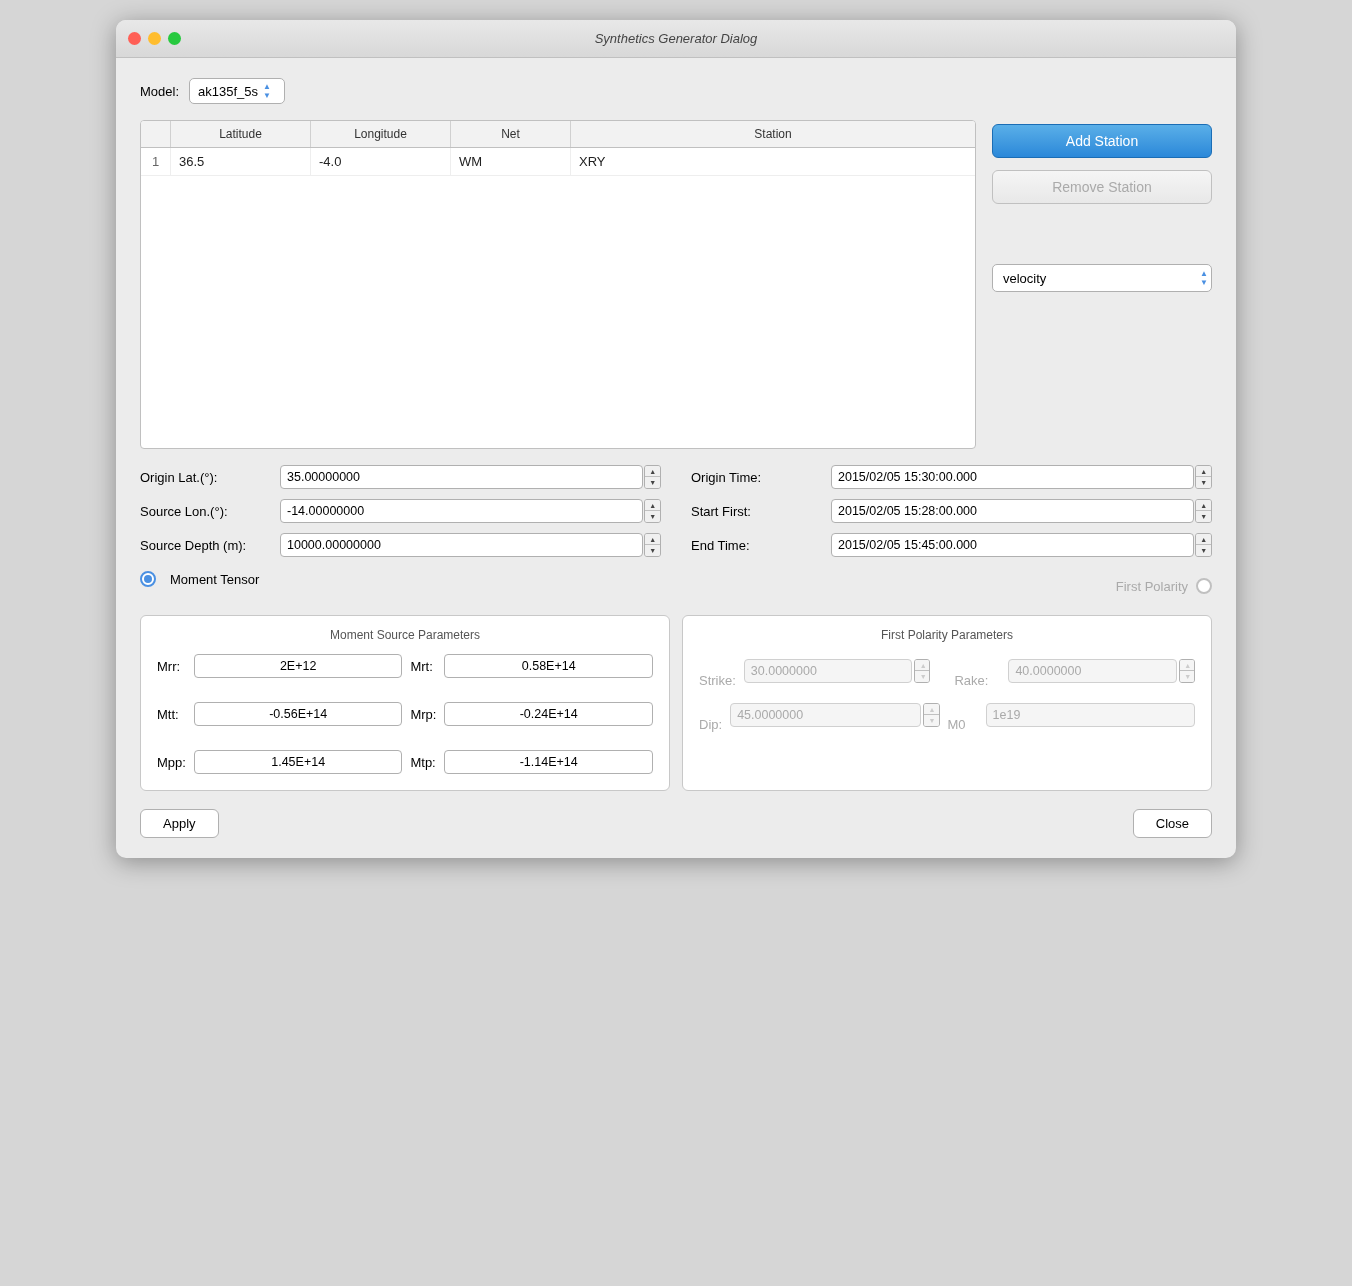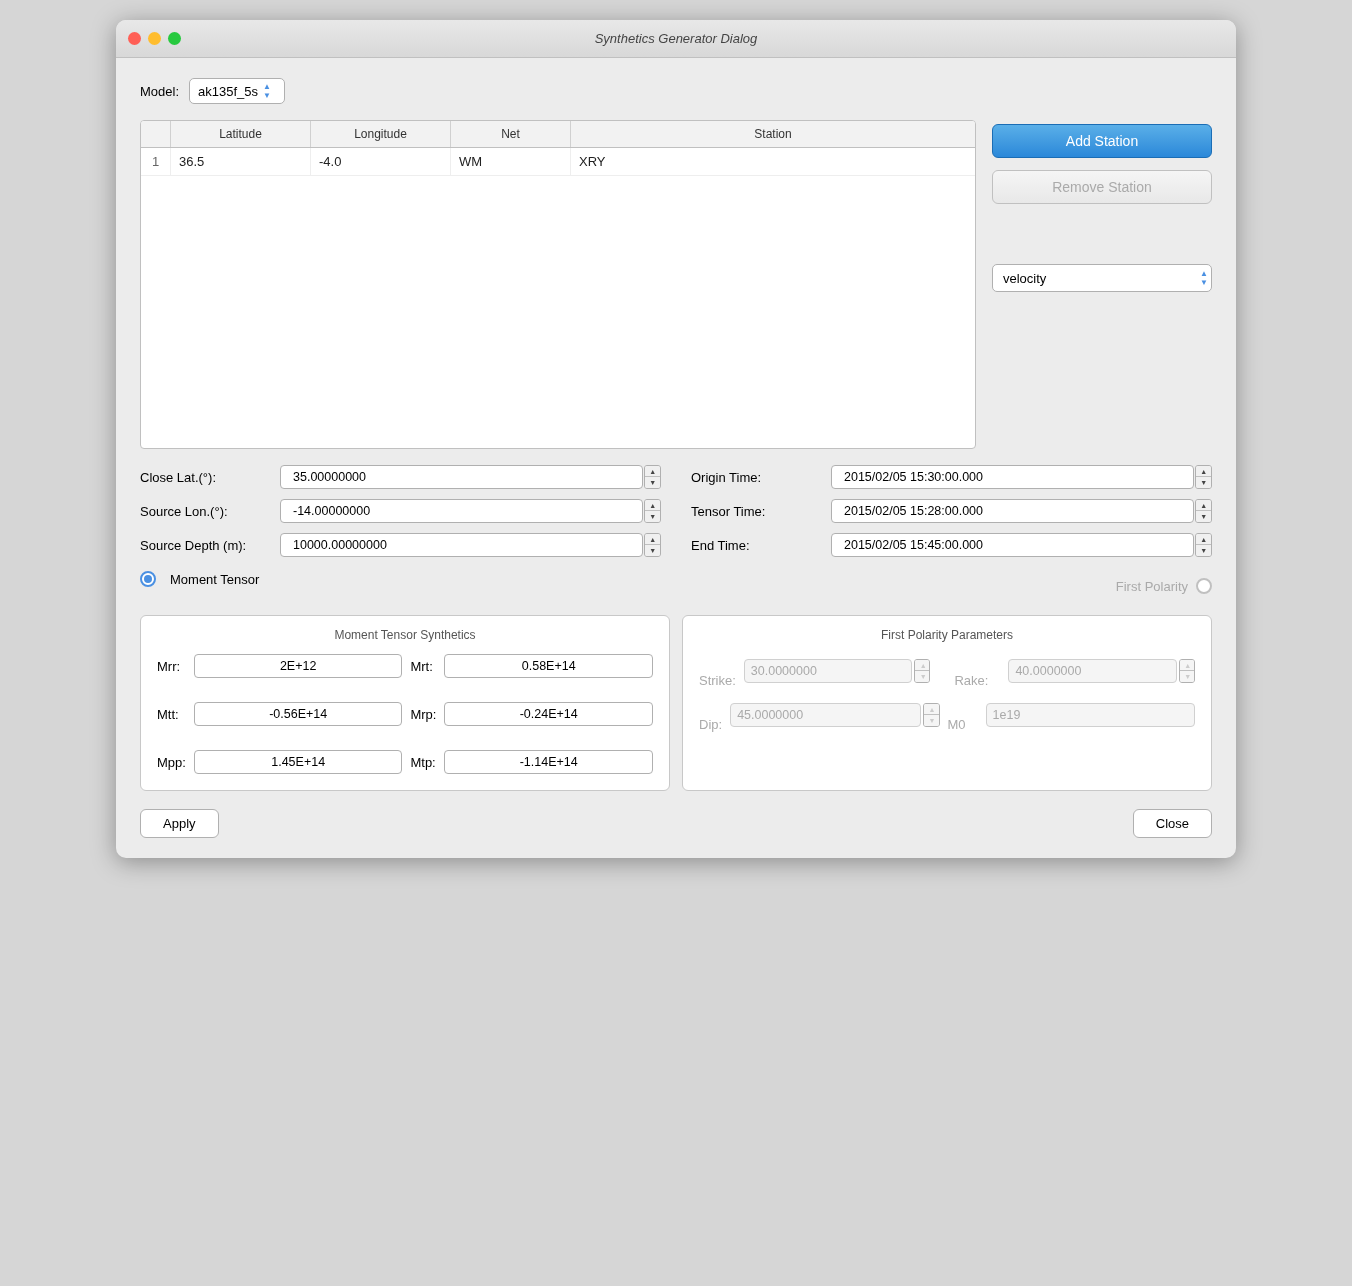--- a/index.html
+++ b/index.html
@@ -208,21 +208,21 @@
       min-width: 130px;
     }
     .form-input-wrap {
       display: flex;
       align-items: center;
       flex: 1;
     }
     .form-input {
       border: 1px solid #b0b0b0;
       border-radius: 4px;
-      padding: 3px 12px;
+      padding: 3px 6px;
       font-size: 12.5px;
       height: 24px;
       width: 100%;
       background: white;
     }
     .stepper {
       display: flex;
       flex-direction: column;
       border: 1px solid #b0b0b0;
       border-radius: 3px;
@@ -450,21 +450,21 @@
               <span>▼</span>
             </div>
           </div>
         </div>
       </div>
     </div>
 
     <div class="form-grid">
 
       <div class="form-row">
-        <span class="form-label">Close Lat.(°):</span>
+        <span class="form-label">Origin Lat.(°):</span>
         <div class="form-input-wrap">
           <input class="form-input" type="text" value="35.00000000" style="">
           <div class="stepper">
             <button>▲</button>
             <button>▼</button>
           </div>
         </div>
       </div>
 
       <div class="form-row">
@@ -483,21 +483,21 @@
         <div class="form-input-wrap">
           <input class="form-input" type="text" value="-14.00000000" style="">
           <div class="stepper">
             <button>▲</button>
             <button>▼</button>
           </div>
         </div>
       </div>
 
       <div class="form-row">
-        <span class="form-label">Tensor Time:</span>
+        <span class="form-label">Start First:</span>
         <div class="form-input-wrap">
           <input class="form-input" type="text" value="2015/02/05 15:28:00.000" style="">
           <div class="stepper">
             <button>▲</button>
             <button>▼</button>
           </div>
         </div>
       </div>
 
       <div class="form-row">
@@ -530,21 +530,21 @@
       </div>
       <div class="first-polarity-row">
         <span class="first-polarity-label">First Polarity</span>
         <div class="radio-btn-disabled"></div>
       </div>
     </div>
 
     <div class="params-grid">
 
       <div class="param-box">
-        <div class="param-box-title">Moment Tensor Synthetics</div>
+        <div class="param-box-title">Moment Source Parameters</div>
         <div class="tensor-grid">
           <span class="tensor-label">Mrr:</span>
           <input class="tensor-input" type="text" value="2E+12" style="">
           <span class="tensor-label">Mrt:</span>
           <input class="tensor-input" type="text" value="0.58E+14" style="">
 
           <span class="tensor-label">Mtt:</span>
           <input class="tensor-input" type="text" value="-0.56E+14" style="">
           <span class="tensor-label">Mrp:</span>
           <input class="tensor-input" type="text" value="-0.24E+14" style="">

